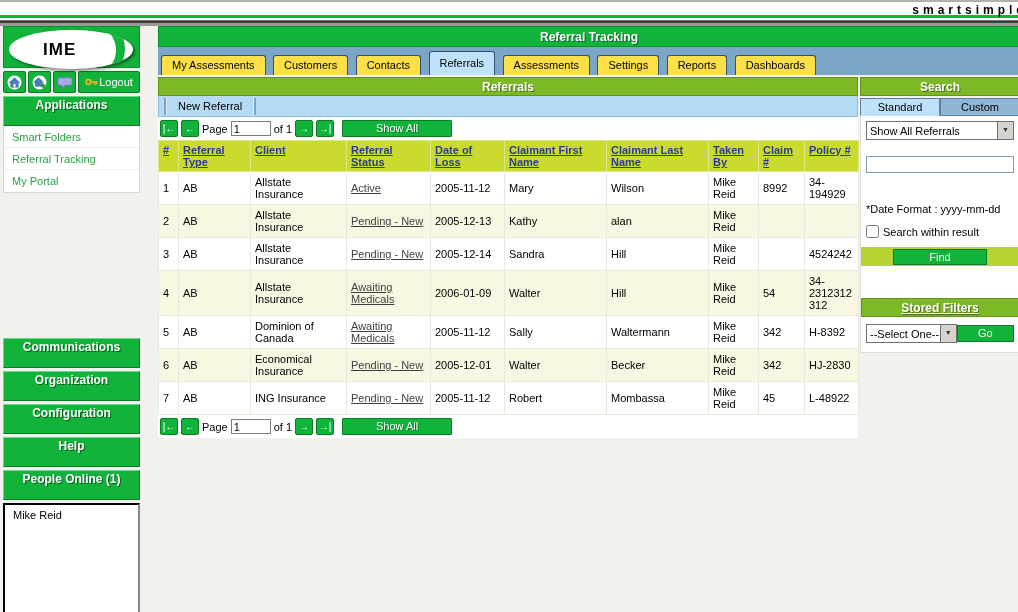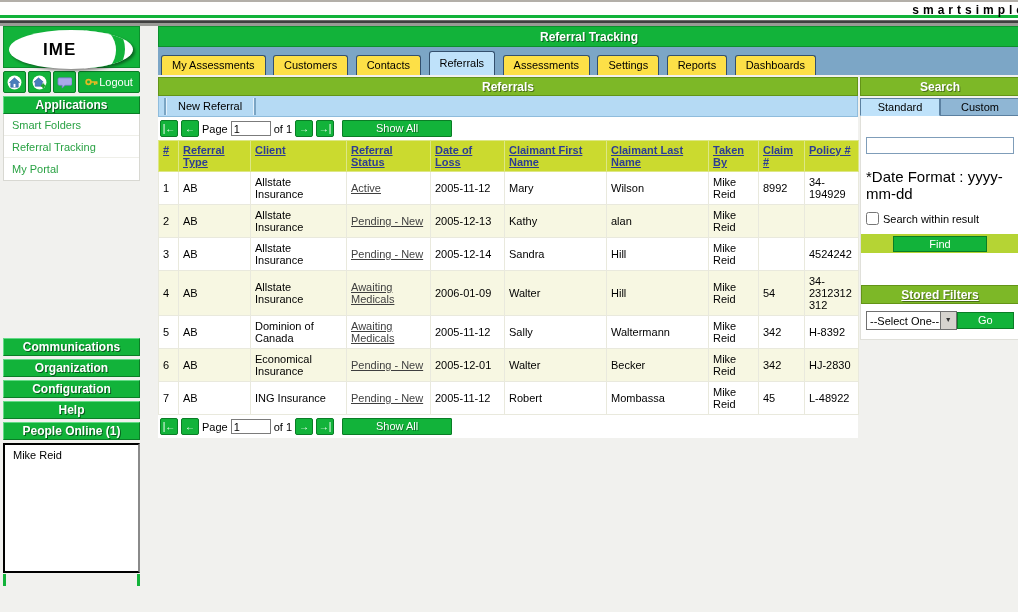--- a/index.html
+++ b/index.html
@@ -23,21 +23,21 @@
   
   .sidebar { position:absolute; left:3px; top:0; width:137px; }
   .logo-panel { height:42px; background:#12b33a; border:1px solid #0c8f2d; position:relative; }
   .logo-ellipse { position:absolute; left:5px; top:3px; width:124px; height:39px; background:#fff; border-radius:50%; box-shadow:2px 2px 3px rgba(0,0,0,.45); overflow:hidden; }
   .swoosh { position:absolute; right:8px; top:-6px; width:42px; height:50px; border-radius:50%; background:#12b33a; }
   .swoosh-cut { position:absolute; right:17px; top:-3px; width:40px; height:46px; border-radius:50%; background:#fff; }
   .ime-text { position:absolute; left:34px; top:10px; font-size:17px; font-weight:bold; color:#000; letter-spacing:1px; }
   .icon-row { display:flex; gap:2px; margin-top:3px; height:22px; }
   .icon-btn { width:23px; height:22px; background:#12b33a; border:1px solid #0a7d26; border-radius:2px; display:flex; align-items:center; justify-content:center; cursor:pointer; }
   .logout-btn { flex:1; height:22px; background:#12b33a; border:1px solid #0a7d26; border-radius:2px; color:#fff; font-size:11px; display:flex; align-items:center; justify-content:center; cursor:pointer; }
-  .apps-header, .section-btn { height:18px; line-height:17px; background:#12b33a; border:1px solid; border-color:#63da86 #0a7d26 #0a7d26 #63da86; color:#fff; font-size:12px; font-weight:bold; text-align:center; text-shadow:1px 1px 0 rgba(0,0,0,.5); }
+  .apps-header, .section-btn { height:30px; line-height:17px; background:#12b33a; border:1px solid; border-color:#63da86 #0a7d26 #0a7d26 #63da86; color:#fff; font-size:12px; font-weight:bold; text-align:center; text-shadow:1px 1px 0 rgba(0,0,0,.5); }
   .apps-header { margin-top:3px; }
   .app-menu { background:#fff; border:1px solid #d8d8d2; border-top:none; }
   .app-item { height:22px; line-height:22px; padding-left:8px; color:#2aa244; font-size:11px; border-bottom:1px solid #efefe9; cursor:pointer; }
   .app-item:last-child { border-bottom:none; }
   .side-sections { position:absolute; top:312px; left:0; width:137px; }
   .section-btn { margin-bottom:3px; cursor:pointer; }
   .people-box { height:130px; background:#fff; border:2px solid #000; border-right:2px solid #8a8a8a; font-size:11px; padding:4px 0 0 8px; }
   .person { color:#000; }
   .side-footer { height:12px; margin-top:1px; background:#f1f1ee; border-left:3px solid #12b33a; border-right:3px solid #12b33a; }
 
@@ -73,21 +73,21 @@
   
   .search-tabs { display:flex; margin-top:2px; height:18px; }
   .search-tab { flex:1; text-align:center; font-size:11px; line-height:16px; border:1px solid #5b80a0; cursor:pointer; }
   .search-tab.active { background:#bfe2fa; border-bottom-color:#bfe2fa; }
   .search-tab.inactive { background:#8fb6d4; }
   .search-body { background:#fff; border:1px solid #e0e0da; border-top:none; padding:5px 5px 0 5px; }
   .fake-select { height:19px; border:1px solid #707070; display:flex; align-items:center; background:#fff; cursor:pointer; }
   .fake-select .sel-text { flex:1; font-size:11px; padding-left:3px; white-space:nowrap; overflow:hidden; }
   .dd-btn { width:16px; height:17px; background:#d6d3ce; border-left:1px solid #707070; font-size:7px; color:#333; text-align:center; line-height:16px; }
   .search-input { width:100%; height:17px; border:1px solid #7f9db9; margin-top:16px; font-size:11px; padding:0 2px; font-family:"Liberation Sans",sans-serif; }
-  .date-note { font-size:15px; color:#000; margin-top:14px; }
+  .date-note { font-size:11px; color:#000; margin-top:30px; }
   .check-row { display:flex; align-items:center; gap:4px; margin-top:10px; font-size:11px; }
   .find-strip { margin:9px -5px 0 -5px; height:19px; background:#b5d434; display:flex; align-items:center; justify-content:center; }
   .find-btn { width:94px; height:16px; background:#12b33a; border:1px solid #0a7d26; color:#fff; font-size:11px; text-align:center; line-height:14px; cursor:pointer; }
   .stored-header { margin:32px -5px 0 -5px;text-decoration:underline; }
   .stored-row { display:flex; align-items:center; justify-content:space-between; margin:7px 0 0 0; padding-bottom:9px; }
   .stored-row .fake-select { width:92px; }
   .go-btn { width:58px; height:17px; background:#12b33a; border:1px solid #0a7d26; color:#fff; font-size:11px; text-align:center; line-height:15px; cursor:pointer; }
 </style>
 </head>
 <body>
@@ -324,20 +324,24 @@
 
         <div class="col-gap"></div>
 
         <div class="search-col">
           <div class="panel-header">Search</div>
           <div class="search-tabs">
             <span class="search-tab active">Standard</span>
             <span class="search-tab inactive">Custom</span>
           </div>
           <div class="search-body">
+            <div class="fake-select">
+              <span class="sel-text">Show All Referrals</span>
+              <span class="dd-btn">▼</span>
+            </div>
             <input class="search-input" value="" style="">
             <div class="date-note">*Date Format : yyyy-mm-dd</div>
             <div class="check-row">
               <input type="checkbox" style="">
               <span>Search within result</span>
             </div>
             <div class="find-strip">
               <span class="find-btn">Find</span>
             </div>
             <div class="panel-header stored-header">Stored Filters</div>

